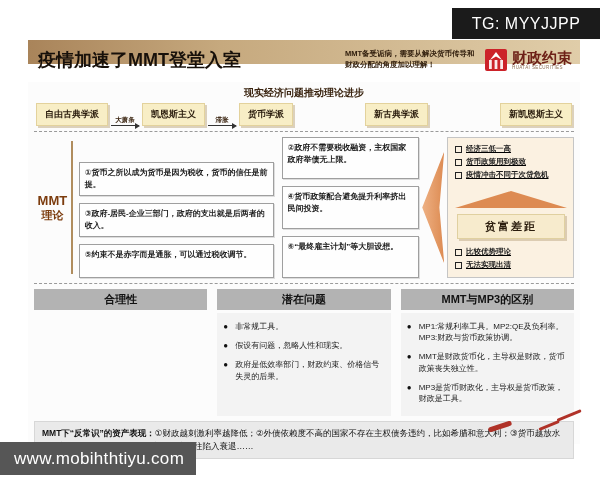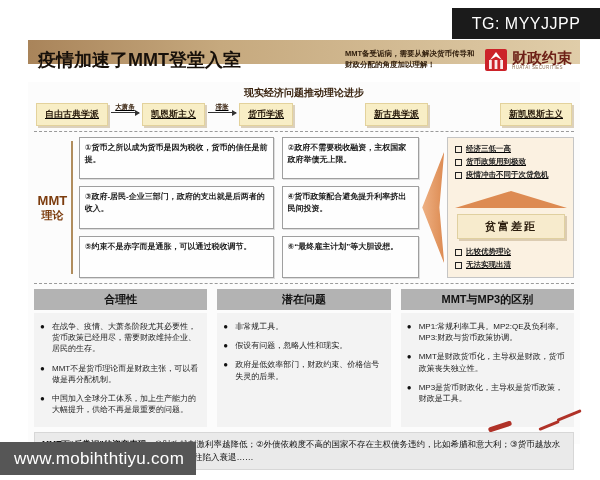--- a/index.html
+++ b/index.html
@@ -30,40 +30,40 @@
     height:9px; background:#fff; clip-path:polygon(0 0,20% 0,20% 100%,40% 100%,40% 0,60% 0,60% 100%,80% 100%,80% 0,100% 0,100% 100%,0 100%); opacity:.9; }
   .brand-text { margin-left:5px; }
   .brand-name { font-size:15px; font-weight:bold; color:#6e2118; line-height:1; }
   .brand-sub { font-size:4.5px; color:#8c6d52; letter-spacing:.4px; }
 
   .main { position:absolute; left:0; top:42px; width:552px; height:362px;
     background:#fcfcfc; padding:4px 6px 0 6px; }
 
   .flow-title { text-align:center; font-size:10px; font-weight:bold; color:#3a2410;
     margin-bottom:3px; }
-  .flow-row { display:flex; align-items:flex-start; padding:0 2px;text-decoration:underline; }
+  .flow-row { display:flex; align-items:flex-end; padding:0 2px; }
   .flow-node { background:#f8eec6; border:1px solid #e3d29c; box-shadow:2px 2px 0 rgba(160,130,70,.35);
     font-size:9px; font-weight:bold; color:#2a1c0d; padding:4px 8px; white-space:nowrap; }
   .flow-arrow { display:flex; flex-direction:column; align-items:center; margin:0 3px; }
   .flow-arrow .lbl { font-size:6.5px; font-weight:bold; color:#3a2410; line-height:1.1; }
   .flow-arrow .shaft { width:28px; height:1px; background:#333; position:relative; margin-top:2px; }
   .flow-arrow .shaft::after { content:""; position:absolute; right:-1px; top:-2.5px;
     border-left:5px solid #333; border-top:3px solid transparent; border-bottom:3px solid transparent; }
   .flow-gap { flex:1; }
 
   .dashes { border-top:1.5px dashed #9a9a9a; margin:5px 0; }
 
   .theory { display:flex; align-items:stretch; }
   .theory-label { width:40px; display:flex; flex-direction:column; justify-content:center;
     align-items:center; }
   .theory-label .l1 { font-size:13px; font-weight:bold; color:#7c3c0e; }
   .theory-label .l2 { font-size:11px; font-weight:bold; color:#7c3c0e; }
   .theory-vline { width:2px; background:#b08d5e; margin:4px 6px 4px 0; }
   .tcol { display:flex; flex-direction:column; gap:7px; }
-  .tcol.left { width:212px; }
+  .tcol.left { width:212px;margin-top:25px; }
   .tcol.right { width:150px; margin-left:8px; }
   .tbox { background:#fefefe; border:1px solid #9f9f9f; box-shadow:1px 1px 0 rgba(0,0,0,.12);
     font-size:8px; font-weight:bold; color:#1d1d1d; line-height:1.45; padding:4px 5px; flex:1; }
   .diamond-wrap { width:30px; display:flex; align-items:center; justify-content:center; }
   .diamond { width:22px; height:112px; background:linear-gradient(90deg,#eeb184,#dd8b52);
     clip-path:polygon(0 50%,100% 0,78% 50%,100% 100%); }
   .panel { width:136px; background:#fbf1e1; border:1px solid #c5c5c5; padding:6px 6px 4px 7px;
     display:flex; flex-direction:column; }
   .chk { display:flex; align-items:center; margin-bottom:3px;text-decoration:underline; }
   .chk .sq { width:7px; height:7px; border:1.3px solid #222; margin-right:4px; flex:0 0 auto; }
@@ -183,34 +183,20 @@
           <span class="txt">无法实现出清</span>
         </div>
       </div>
     </div>
 
     <div class="dashes"></div>
 
     <div class="cols">
       <div class="col">
         <div class="col-h">合理性</div>
-        <div class="col-b">
-          <div class="bullet">
-              <span class="dot"></span>
-              <span class="btxt">在战争、疫情、大萧条阶段尤其必要性，货币政策已经用尽，需要财政维持企业、居民的生存。</span>
-            </div>
-          <div class="bullet">
-              <span class="dot"></span>
-              <span class="btxt">MMT不是货币理论而是财政主张，可以看做是再分配机制。</span>
-            </div>
-          <div class="bullet">
-              <span class="dot"></span>
-              <span class="btxt">中国加入全球分工体系，加上生产能力的大幅提升，供给不再是最重要的问题。</span>
-            </div>
-        </div>
       </div>
       <div class="col">
         <div class="col-h">潜在问题</div>
         <div class="col-b">
           <div class="bullet">
               <span class="dot"></span>
               <span class="btxt">非常规工具。</span>
             </div>
           <div class="bullet">
               <span class="dot"></span>

